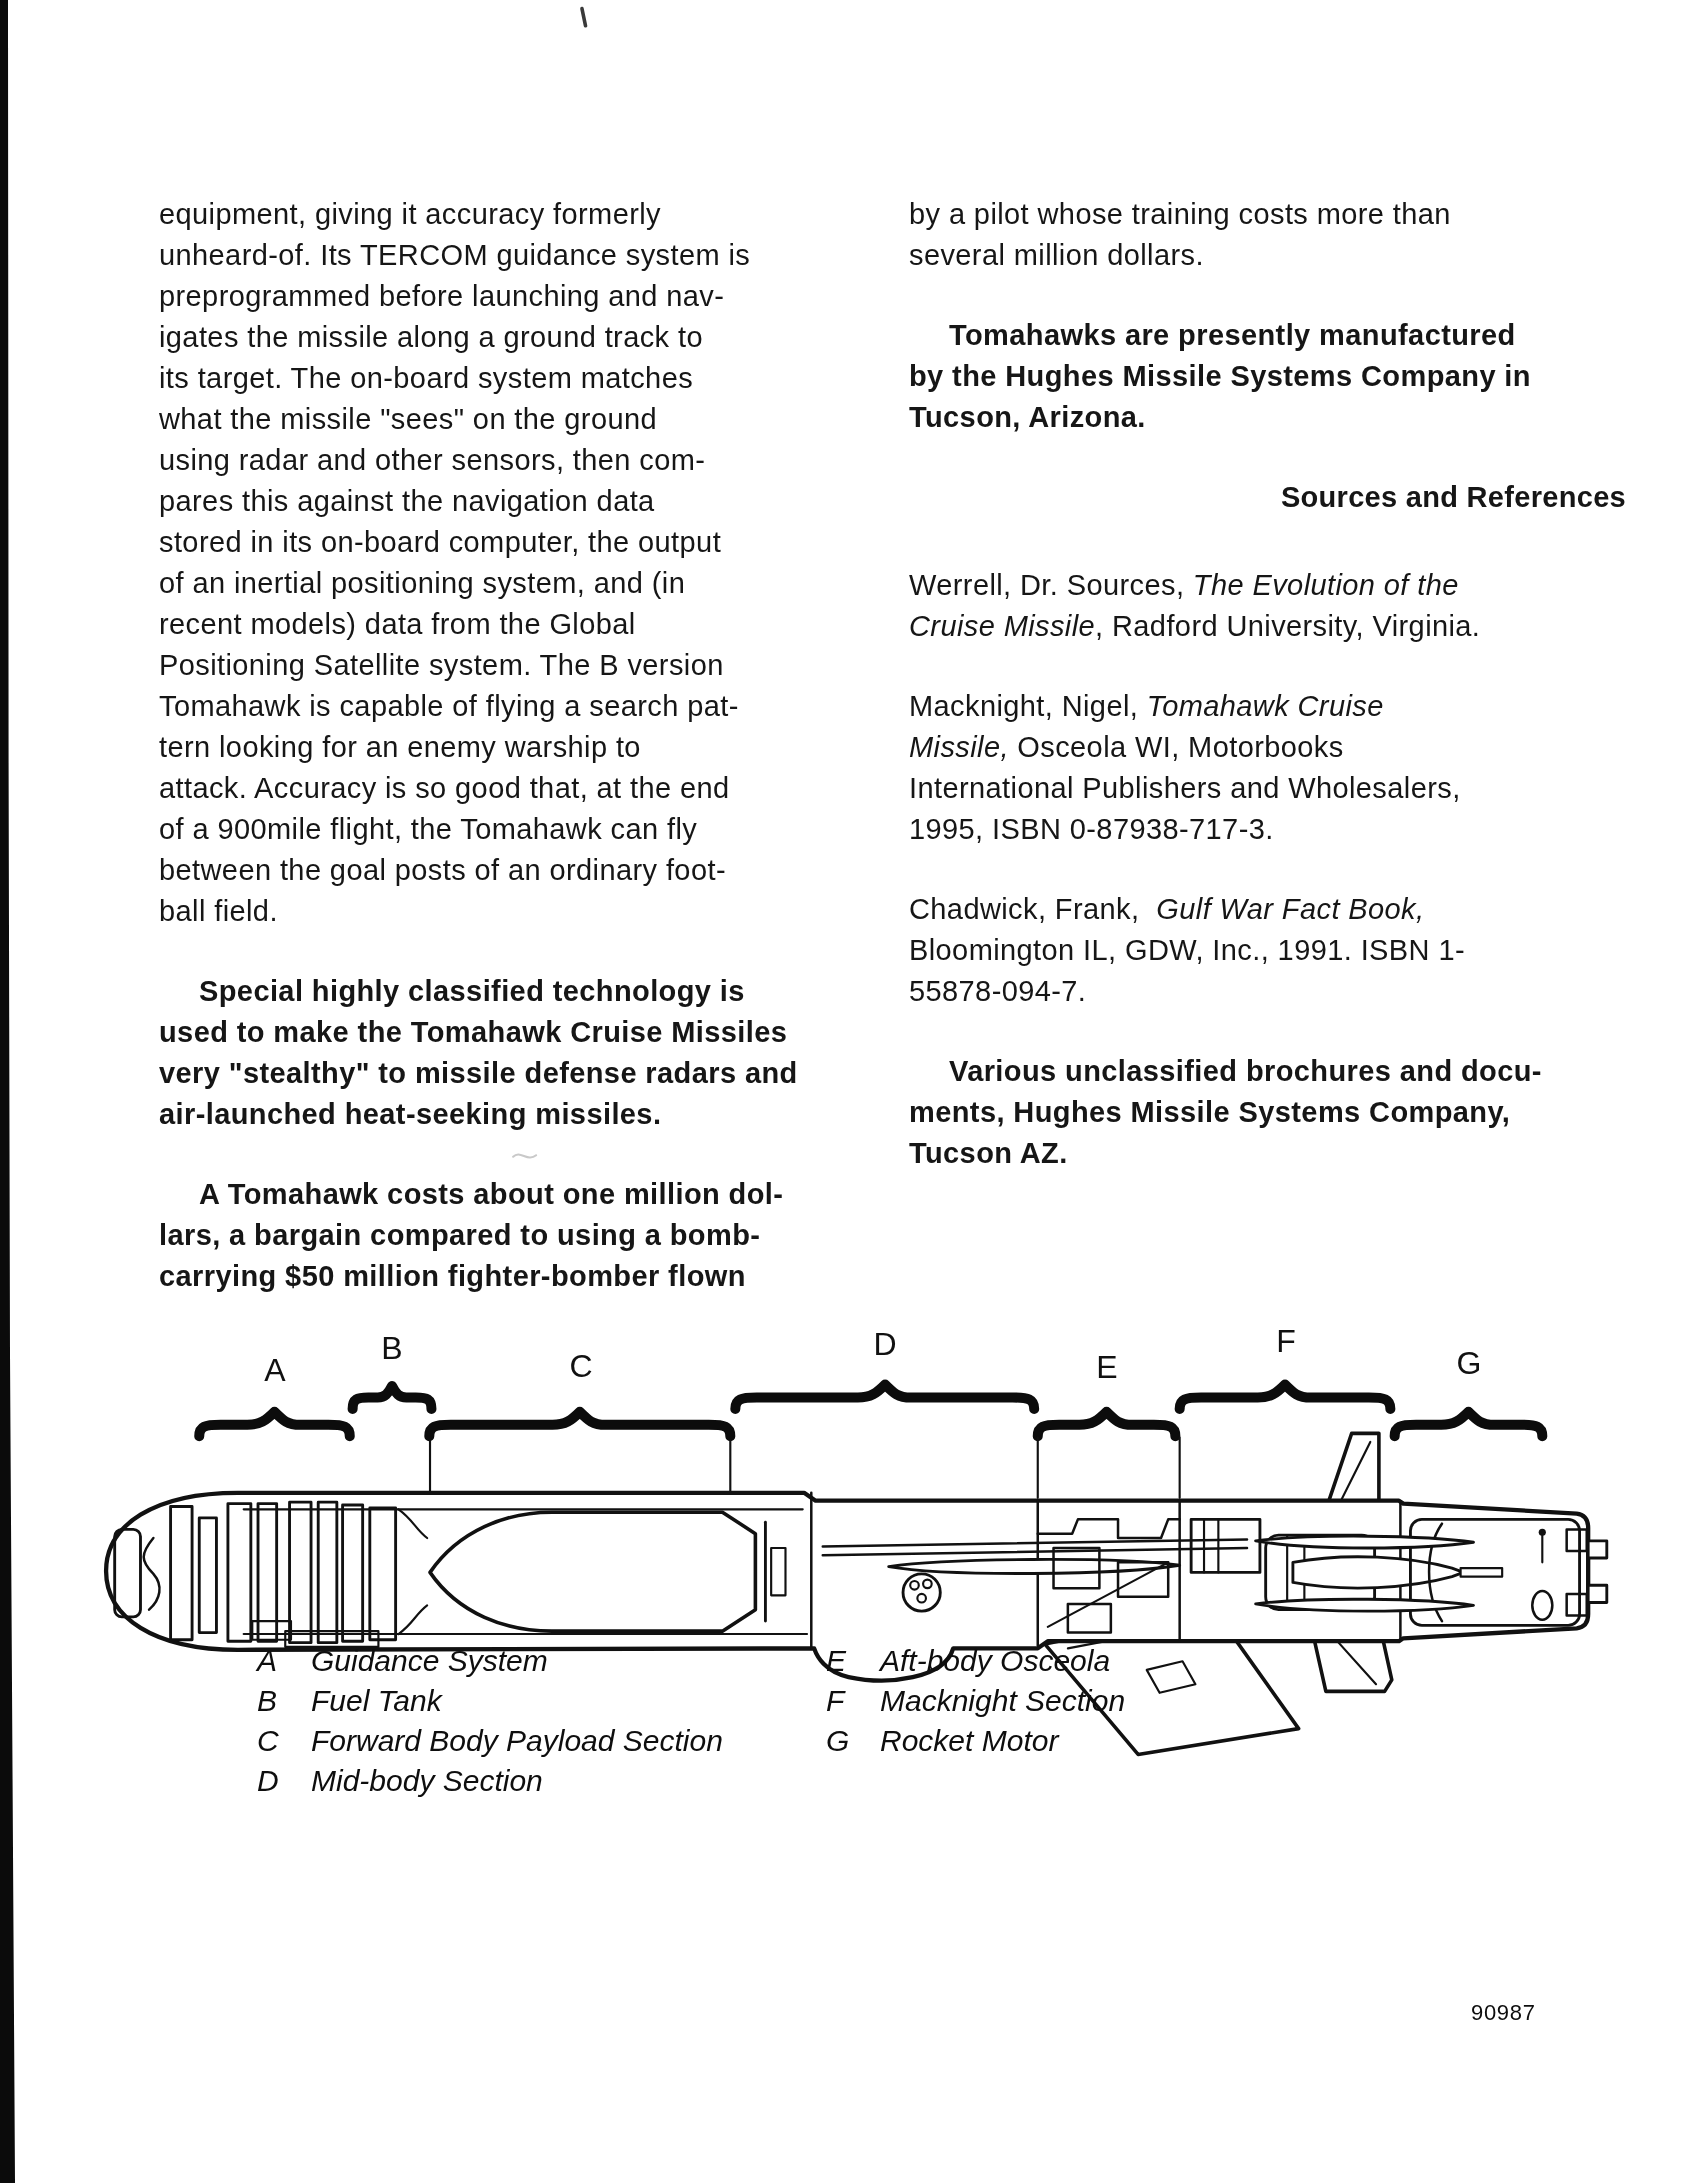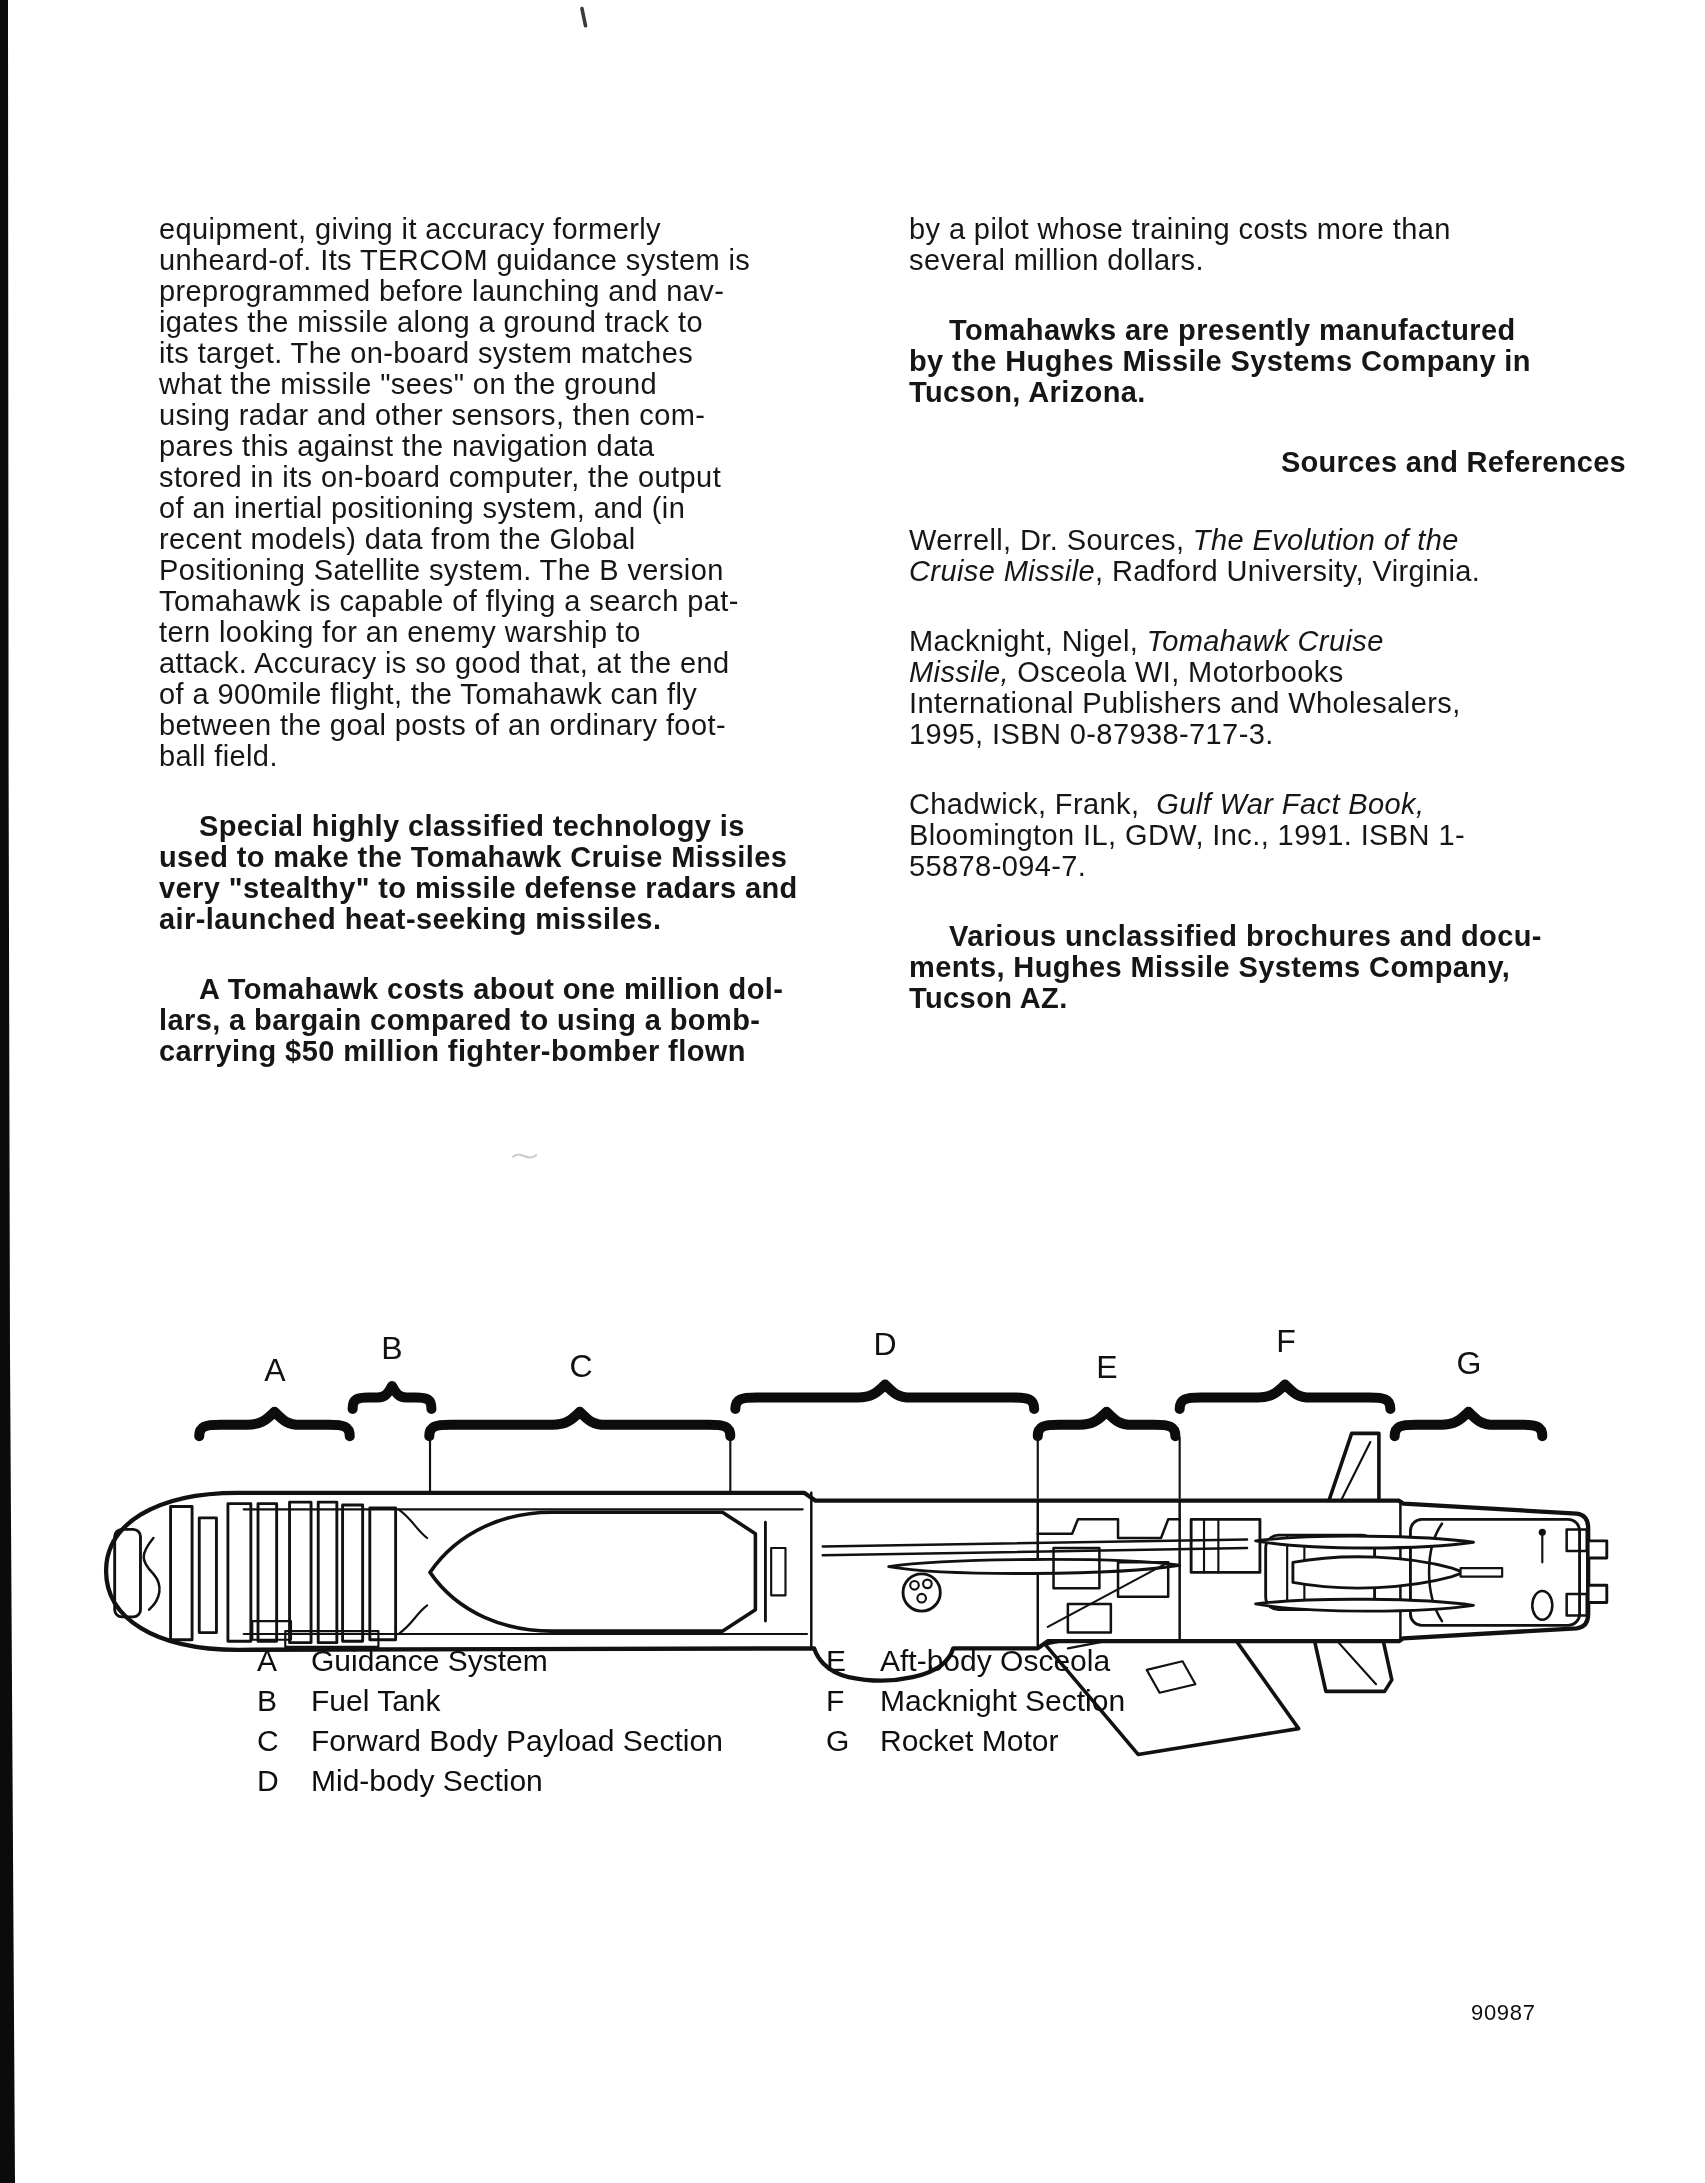--- a/index.html
+++ b/index.html
@@ -8,36 +8,36 @@
     font-family:"Liberation Sans",sans-serif;color:#151515;overflow:hidden;
   }
   .page{position:absolute;inset:0;background:#ffffff;}
   
   .edge-strip{
     position:absolute;left:0;top:0;width:17px;height:2183px;background:#0b0b0b;
     clip-path:polygon(0 0,8px 0,8.6px 35%,10px 62%,15px 100%,0 100%);
   }
   
   .col{
-    position:absolute;width:717px;font-size:29px;line-height:31px;
-    letter-spacing:0.4px;white-space:pre;color:#161616;margin-top:20px;
+    position:absolute;width:717px;font-size:29px;line-height:41px;
+    letter-spacing:0.4px;white-space:pre;color:#161616;
   }
   #left-col{left:159px;top:194px;}
   #right-col{left:909px;top:194px;}
   .col p{margin:0 0 39px 0;}
   .col p.indent{text-indent:40px;font-weight:bold;}
   .col p.heading{font-weight:bold;margin:9.3px 0 47px 0;letter-spacing:0.3px;text-align:right;}
   .it{font-style:italic;}
   
   .marker{
     position:absolute;transform:translateX(-50%);font-size:32px;color:#111;
     font-weight:normal;letter-spacing:0;
   }
   
-  .legend-row{position:absolute;font-size:30px;white-space:nowrap;color:#0e0e0e;}
+  .legend-row{position:absolute;font-size:30px;white-space:nowrap;color:#0e0e0e;font-style:italic;}
   .legend-row .lk{display:inline-block;width:54px;}
   
   #page-number{
     position:absolute;left:1471px;top:2000px;font-size:22px;color:#0d0d0d;letter-spacing:0.7px;
   }
   svg.overlay{position:absolute;inset:0;width:1705px;height:2183px;}
 </style>
 </head>
 <body>
 

